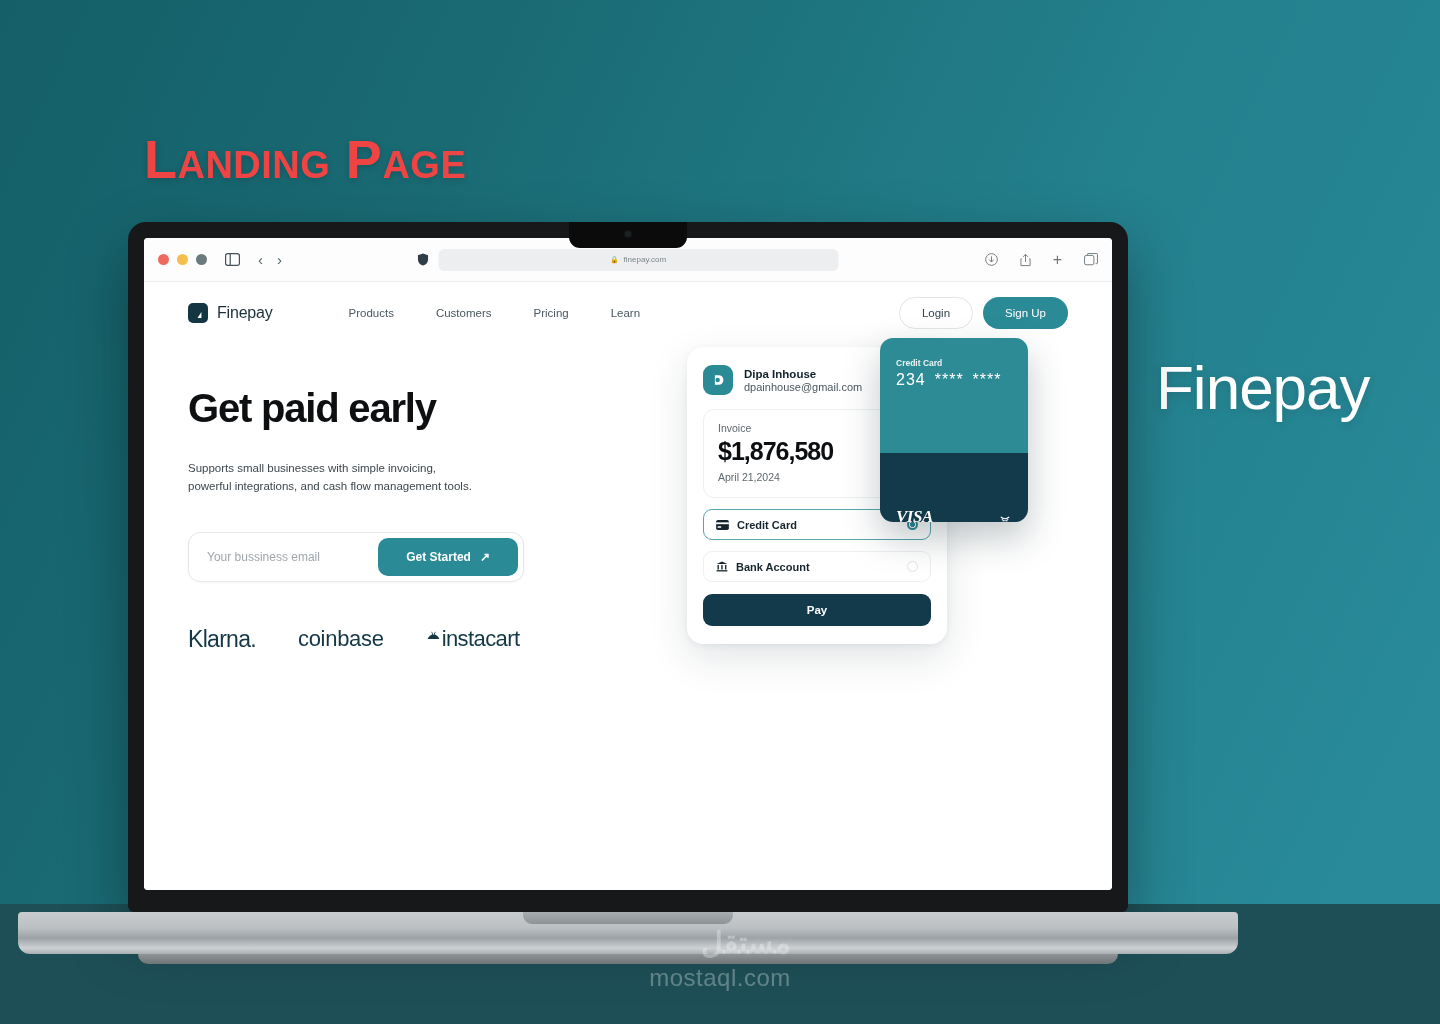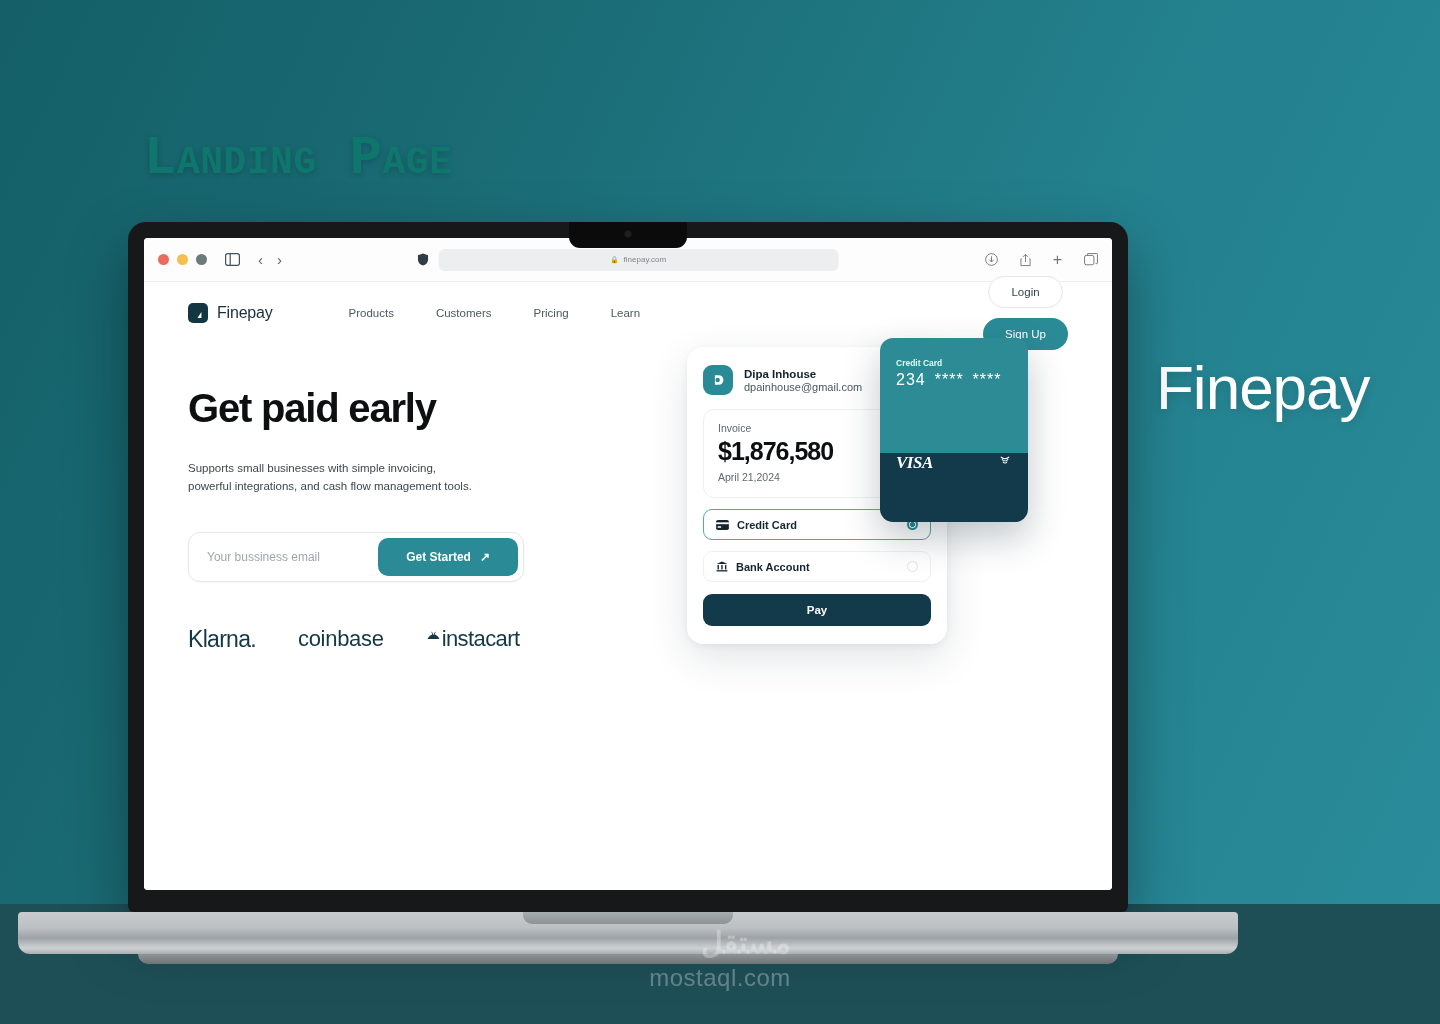--- a/index.html
+++ b/index.html
@@ -11,22 +11,22 @@
   }
   
   .bg-bottom {
     position:absolute; left:0; right:0; bottom:0; height:120px;
     background:#1e4f57;
   }
 
   
   .page-title {
     position:absolute; left:144px; top:128px;
-    font-family:Liberation Mono, monospace;
-    font-size:54px; font-weight:700; color:#0f766e;
+    font-family:Liberation Sans, sans-serif;
+    font-size:54px; font-weight:700; color:#ef4444;
     letter-spacing:0.5px;
     font-variant: small-caps;
     text-shadow:0 2px 6px rgba(0,0,0,.18);
   }
 
   
   .brand-right {
     position:absolute; left:1156px; top:352px;
     font-size:62px; font-weight:400; color:#ffffff;
     letter-spacing:-1px;
@@ -103,21 +103,21 @@
   .site { background:#ffffff; height:624px; position:relative; }
   .site-nav { height:62px; display:flex; align-items:center; padding:0 44px; }
   .logo-wrap { display:flex; align-items:center; gap:9px; }
   .logo-mark {
     width:20px; height:20px; border-radius:5px; background:#143642;
     display:flex; align-items:center; justify-content:center;
   }
   .logo-text { font-size:16px; color:#1b2f3a; letter-spacing:-.2px; }
   .nav-links { display:flex; gap:42px; margin-left:76px; }
   .nav-links a { font-size:11.5px; color:#4a5860; text-decoration:none; }
-  .nav-actions { margin-left:auto; display:flex; align-items:center; gap:10px;flex-direction:column; }
+  .nav-actions { margin-left:auto; display:flex; align-items:center; gap:10px; }
   .btn-login {
     font-size:11.5px; color:#34454e; background:#fff;
     border:1px solid #e2e6e8; border-radius:18px; padding:9px 22px;
   }
   .btn-signup {
     font-size:11.5px; color:#ffffff; background:#2a8b96;
     border:none; border-radius:18px; padding:10px 22px;
   }
 
   
@@ -187,21 +187,21 @@
   }
   
   .credit-card {
     position:absolute; left:736px; top:-6px; width:148px; height:184px;
     border-radius:13px; overflow:hidden;
     box-shadow:0 16px 36px rgba(10,35,45,.25);
   }
   .cc-top { height:115px; background:#2d8b95; padding:20px 16px 0 16px; }
   .cc-label { font-size:8.5px; color:#eaf4f5; font-weight:700; }
   .cc-num { font-size:16px; color:#ffffff; margin-top:3px; letter-spacing:1px; display:flex; gap:9px; }
-  .cc-bot { height:74px; background:#123a4a; display:flex; align-items:flex-start; justify-content:space-between; padding:0 16px; }
+  .cc-bot { height:74px; background:#123a4a; display:flex; align-items:flex-end; justify-content:space-between; padding:0 16px; }
   .cc-visa { font-family:"Liberation Serif", serif; font-style:italic; font-weight:700; font-size:17px; color:#fff; letter-spacing:-.5px; }
   .cc-wave { color:#fff; font-size:15px; transform:rotate(90deg); }
 
   
   .watermark {
     position:absolute; left:50%; transform:translateX(-50%); top:928px;
     text-align:right; color:rgba(255,255,255,.30);
     pointer-events:none;
   }
   .wm-logo { font-size:30px; font-weight:700; letter-spacing:2px; line-height:1; }

